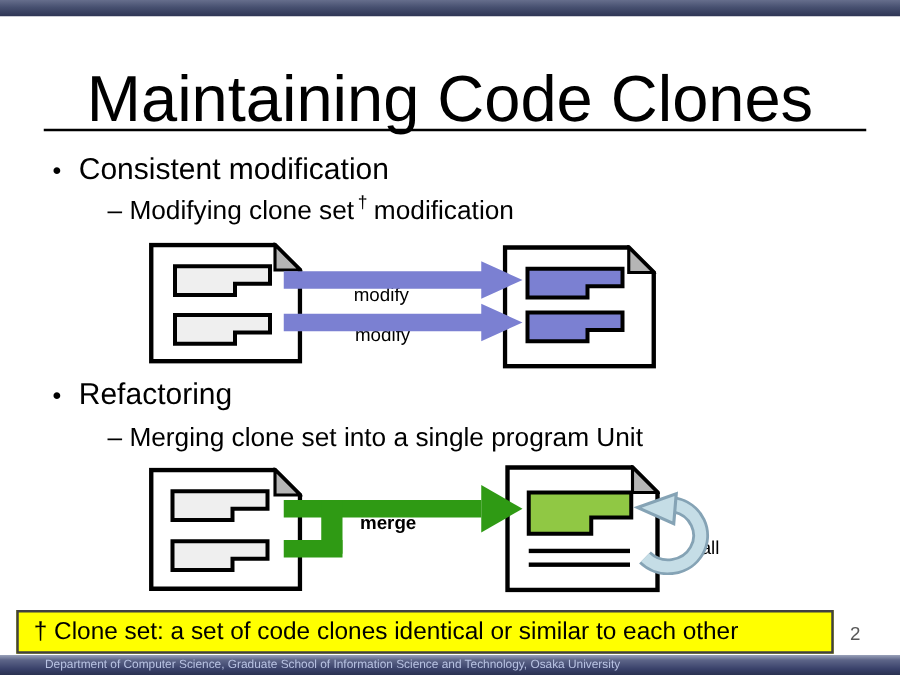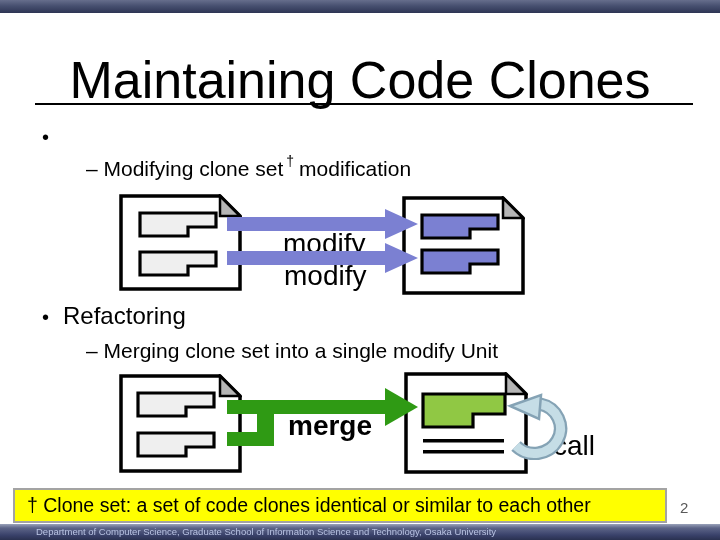--- a/index.html
+++ b/index.html
@@ -22,30 +22,30 @@
   .b-main { font-size:24px; gap:14px; }
   .b-sub  { font-size:21px; }
   .bullet-dot { font-size:20px; line-height:30px; }
   #b1 { left:42px; top:122px; }
   #s1 { left:86px; top:157px;justify-content:center; }
   #b2 { left:42px; top:302px; }
   #s2 { left:86px; top:339px; }
   .dagger-sup { font-size:14px; position:relative; top:-4px; margin:0 5px 0 3px; }
 
   .doc { z-index:1; }
-  .flow-label { position:absolute; z-index:2; font-size:28px; color:#000; white-space:nowrap; }
+  .flow-label { position:absolute; z-index:2; font-size:15px; color:#000; white-space:nowrap; }
   #modify1 { left:283px; top:228px; }
   #modify2 { left:284px; top:260px; }
   #merge   { left:288px; top:410px;font-weight:bold; }
   #call    { left:553px; top:430px; }
   .arrowsvg { z-index:3; }
 
   .footnote {
     left:13px; top:488px; width:638px; height:31px;
-    border:2px solid #a3a3a3; font-size:19.5px; line-height:31px;
+    border:2px solid #404040; font-size:19.5px; line-height:31px;
     padding-left:12px; color:#000; white-space:nowrap; overflow:hidden;
   }
   .pagenum { left:680px; top:499px; font-size:15px; color:#595959; }
   .footerbar {
     left:0; top:524px; width:720px; height:16px; box-sizing:border-box;
     background:linear-gradient(to bottom,#9aa2ba 0%,#5d6588 25%,#39416a 70%,#2a3150 100%);
     color:#b9c3e3; font-size:9.5px; line-height:15px; padding-left:36px; white-space:nowrap;
   }
 </style>
 </head>
@@ -53,20 +53,21 @@
 
 <div class="slide">
 
   <div class="abs topbar"></div>
 
   <div class="abs title">Maintaining Code Clones</div>
   <div class="abs divider"></div>
 
   <div class="bullet-row b-main" id="b1">
     <span class="bullet-dot">•</span>
+    <span>Consistent modification</span>
   </div>
   <div class="bullet-row b-sub" id="s1">
     <span>– Modifying clone set</span>
     <span class="dagger-sup">†</span>
     <span>modification</span>
   </div>
 
   <svg class="abs doc" style="left:119px; top:194px;" width="123" height="97" viewBox="0 0 123 97">
     <polygon points="2,2 101,2 121,22 121,95 2,95" stroke="#000" stroke-width="3.5" fill="#ffffff"></polygon>
     <polygon points="101,2 121,22 101,22" stroke="#000" stroke-width="2.5" fill="#b5b5b5"></polygon>
@@ -86,21 +87,21 @@
     <polygon points="2,46 160,46 160,38 193,53 160,68 160,60 2,60" fill="#7b80d2"></polygon>
   </svg>
   <div class="flow-label" id="modify1">modify</div>
   <div class="flow-label" id="modify2">modify</div>
 
   <div class="bullet-row b-main" id="b2">
     <span class="bullet-dot">•</span>
     <span>Refactoring</span>
   </div>
   <div class="bullet-row b-sub" id="s2">
-    <span>– Merging clone set into a single modify Unit</span>
+    <span>– Merging clone set into a single program Unit</span>
   </div>
 
   <svg class="abs doc" style="left:119px; top:374px;" width="123" height="99" viewBox="0 0 123 99">
     <polygon points="2,2 101,2 121,22 121,97 2,97" stroke="#000" stroke-width="3.5" fill="#ffffff"></polygon>
     <polygon points="101,2 121,22 101,22" stroke="#000" stroke-width="2.5" fill="#b5b5b5"></polygon>
     <polygon points="19,19 95,19 95,33 67,33 67,42 19,42" stroke="#000" stroke-width="3.2" fill="#efefef"></polygon>
     <polygon points="19,59 95,59 95,73 67,73 67,82 19,82" stroke="#000" stroke-width="3.2" fill="#efefef"></polygon>
   </svg>
 
   <svg class="abs doc" style="left:404px; top:372px;" width="124" height="102" viewBox="0 0 124 102">

